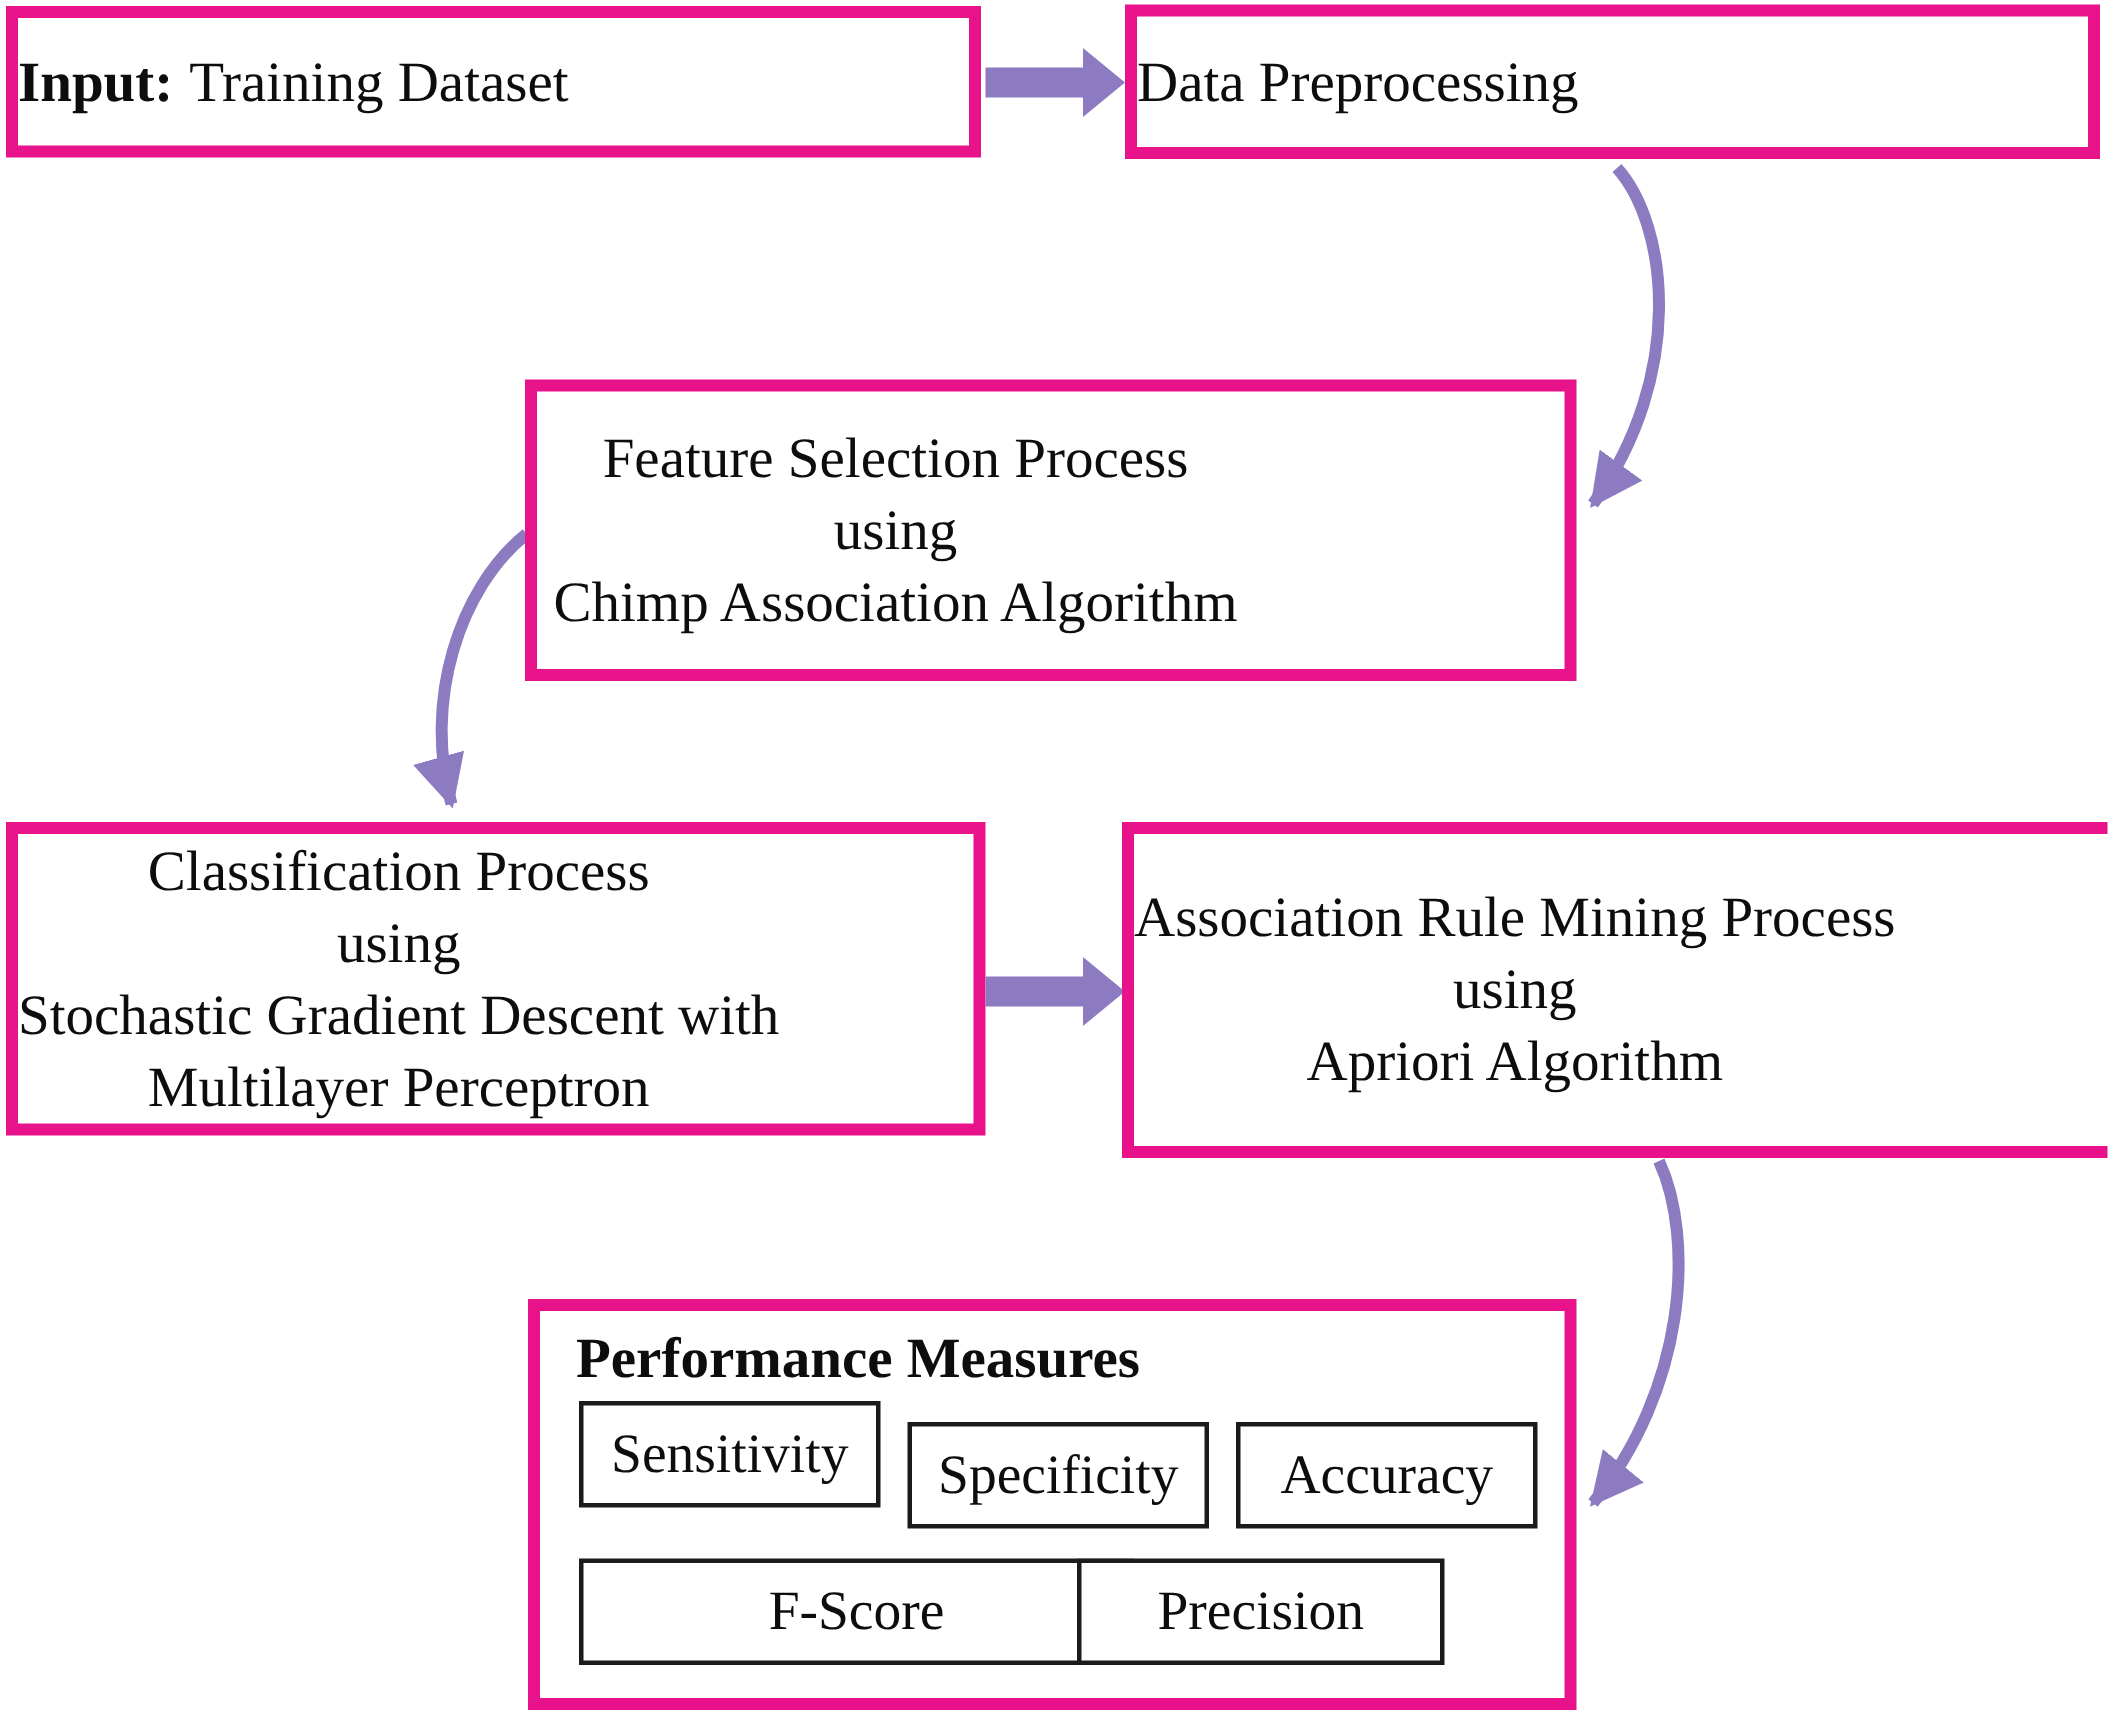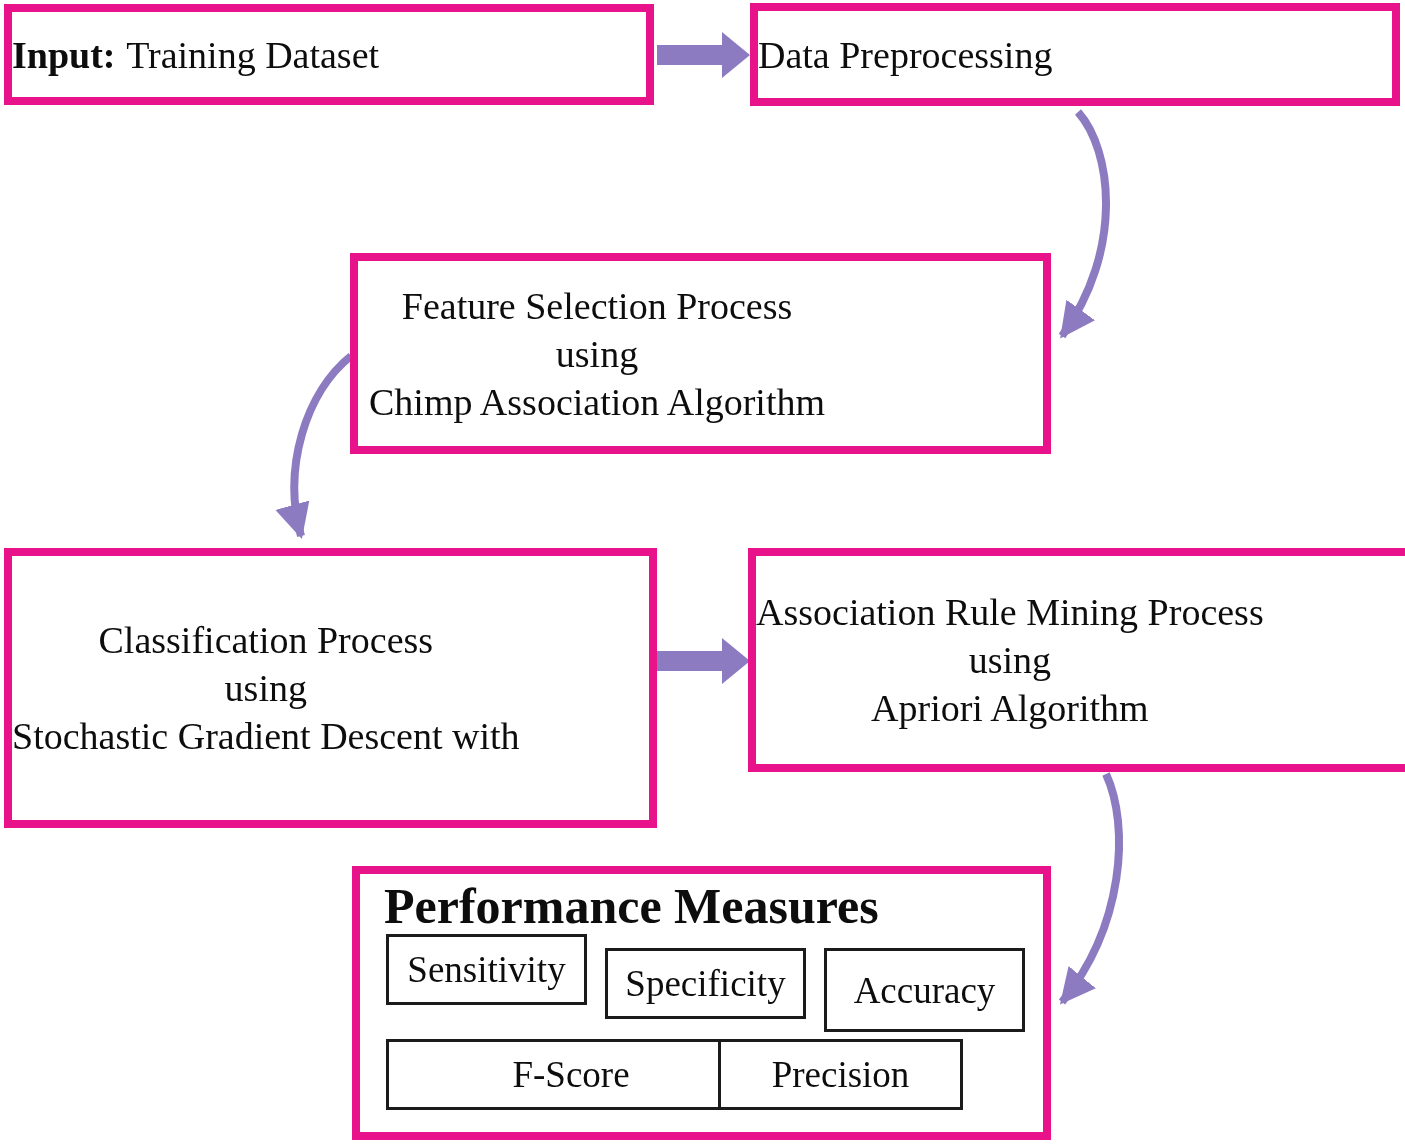--- a/index.html
+++ b/index.html
@@ -34,21 +34,21 @@
   }
   .box-text { font-size: 38px; line-height: 48px; }
   .bold { font-weight: bold; }
   .rest { margin-left: 0.28em; }
   .perf { display: block; }
   .perf-title {
     position: absolute;
     left: 24px;
     top: 10px;
     font-weight: bold;
-    font-size: 50px;
+    font-size: 38px;
     line-height: 44px;
   }
   .measure {
     position: absolute;
     border: 3px solid var(--inner-box-border);
     background: var(--background);
     display: flex;
     align-items: center;
     justify-content: center;
     font-size: 37px;
@@ -84,45 +84,46 @@
   </div>
 
   <div class="box" style="left:350px; top:253px; width:701px; height:201px;padding-left:11px;">
     <div class="box-text">
       <div>Feature Selection Process</div>
       <div>using</div>
       <div>Chimp Association Algorithm</div>
     </div>
   </div>
 
-  <div class="box" style="left:4px; top:548px; width:653px; height:280px;">
+  <div class="box" style="left:4px; top:548px; width:653px; height:209px;">
     <div class="box-text">
       <div>Classification Process</div>
       <div>using</div>
       <div>Stochastic Gradient Descent with</div>
+      <div>Multilayer Perceptron</div>
     </div>
   </div>
 
   <div class="box" style="left:748px; top:548px; width:710px; height:224px;">
     <div class="box-text">
       <div>Association Rule Mining Process</div>
       <div>using</div>
       <div>Apriori Algorithm</div>
     </div>
   </div>
 
   <div class="box perf" style="left:352px; top:866px; width:699px; height:274px;">
     <div class="perf-title">Performance Measures</div>
     <div class="measure" style="left:26px; top:60px; width:201px; height:71px;">
       <span>Sensitivity</span>
     </div>
     <div class="measure" style="left:245px; top:74px; width:201px; height:71px;">
       <span>Specificity</span>
     </div>
-    <div class="measure" style="left:464px; top:74px; width:201px; height:84px;">
+    <div class="measure" style="left:464px; top:74px; width:201px; height:71px;">
       <span>Accuracy</span>
     </div>
     <div class="measure" style="left:26px; top:165px; width:370px; height:71px;">
       <span>F-Score</span>
     </div>
     <div class="measure" style="left:358px; top:165px; width:245px; height:71px;">
       <span>Precision</span>
     </div>
   </div>
 

